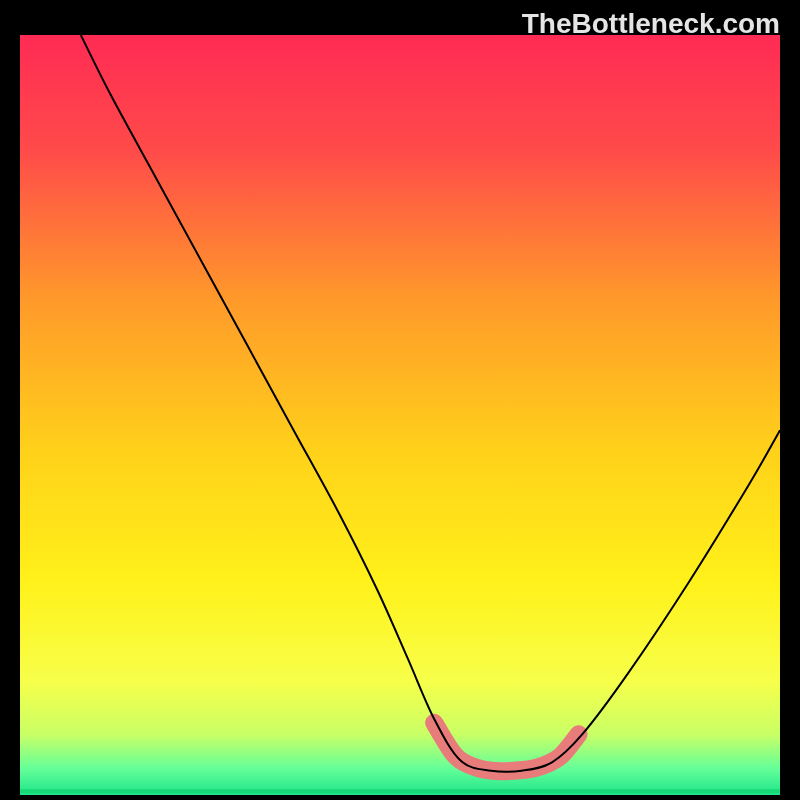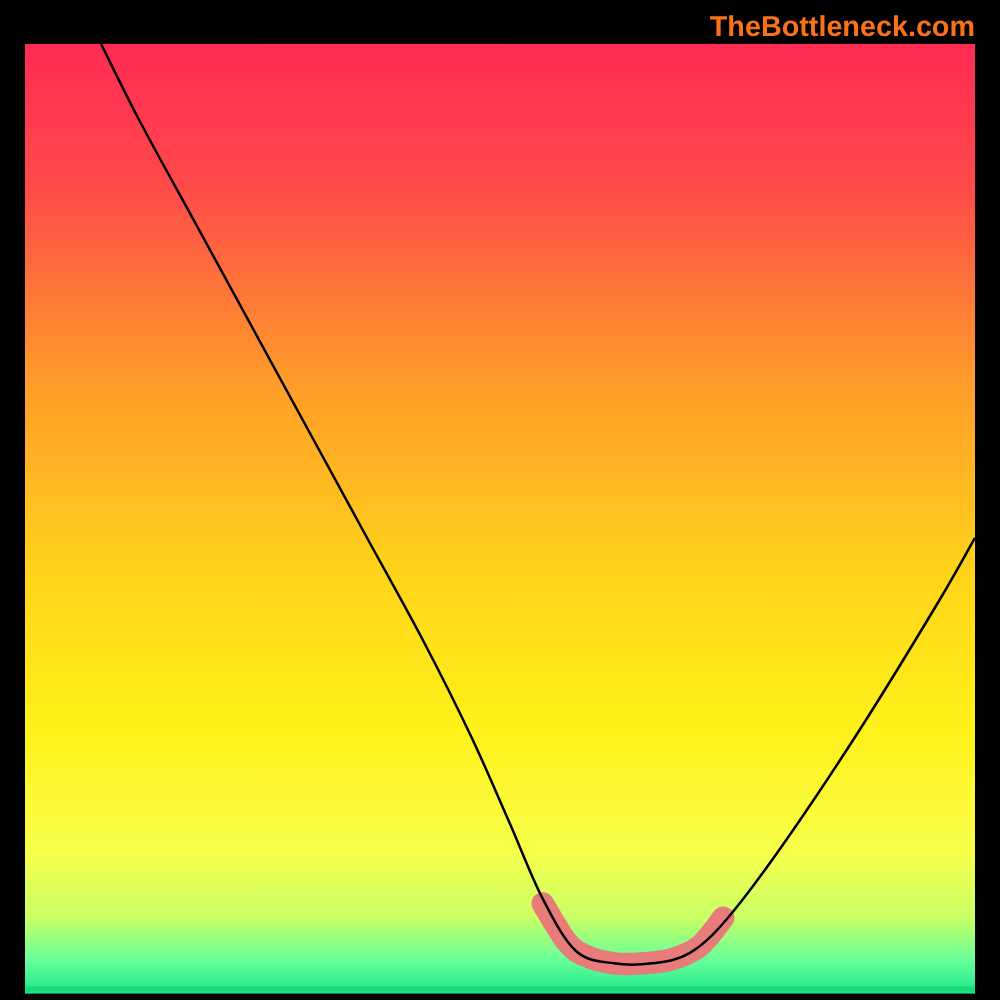--- a/index.html
+++ b/index.html
@@ -23,23 +23,24 @@
     left: 0;
     top: 0;
     width: 100%;
     height: 100%;
   }
   .watermark {
     position: absolute;
     top: 8px;
     right: 20px;
     font-family: Arial, Helvetica, sans-serif;
-    font-size: 23px;
+    font-size: 28px;
     font-weight: bold;
-    color: #f97316;
+    color: #e5e5e5;
+    text-decoration: underline;
   }
   svg.overlay {
     position: absolute;
     left: 0;
     top: 0;
     width: 100%;
     height: 100%;
   }
   .curve {
     fill: none;

